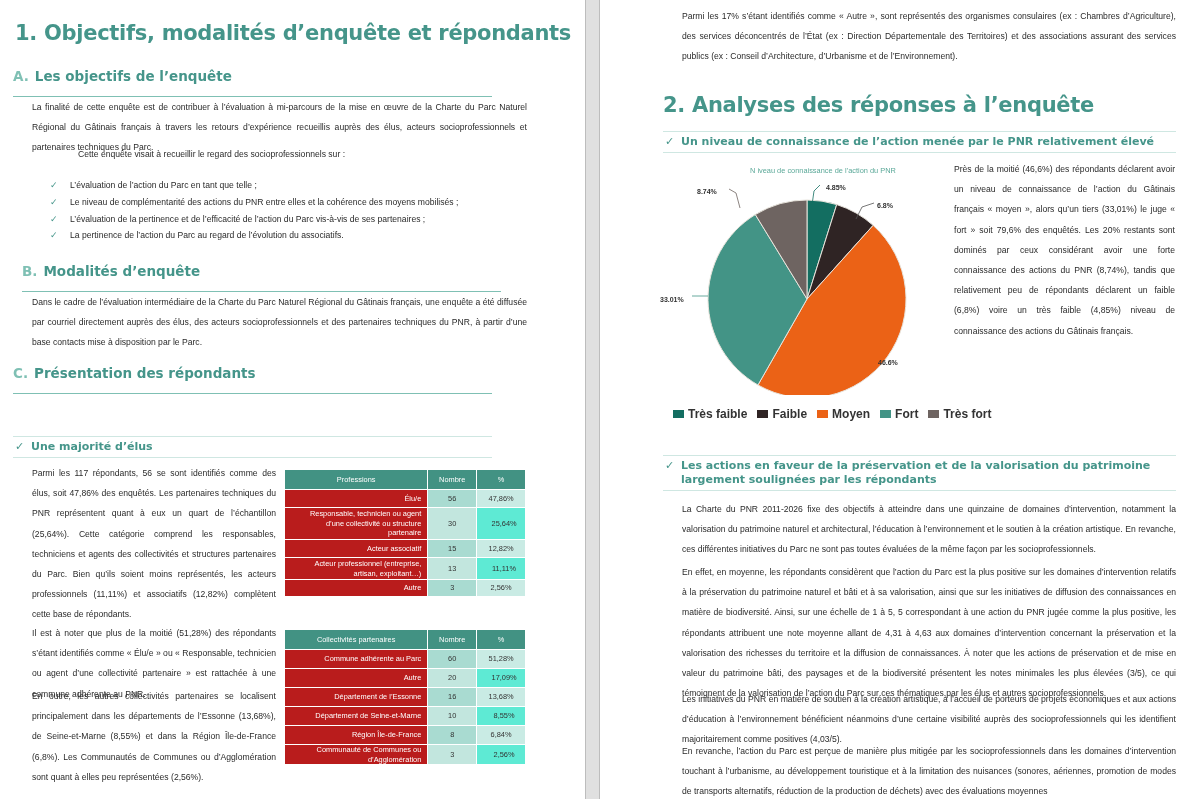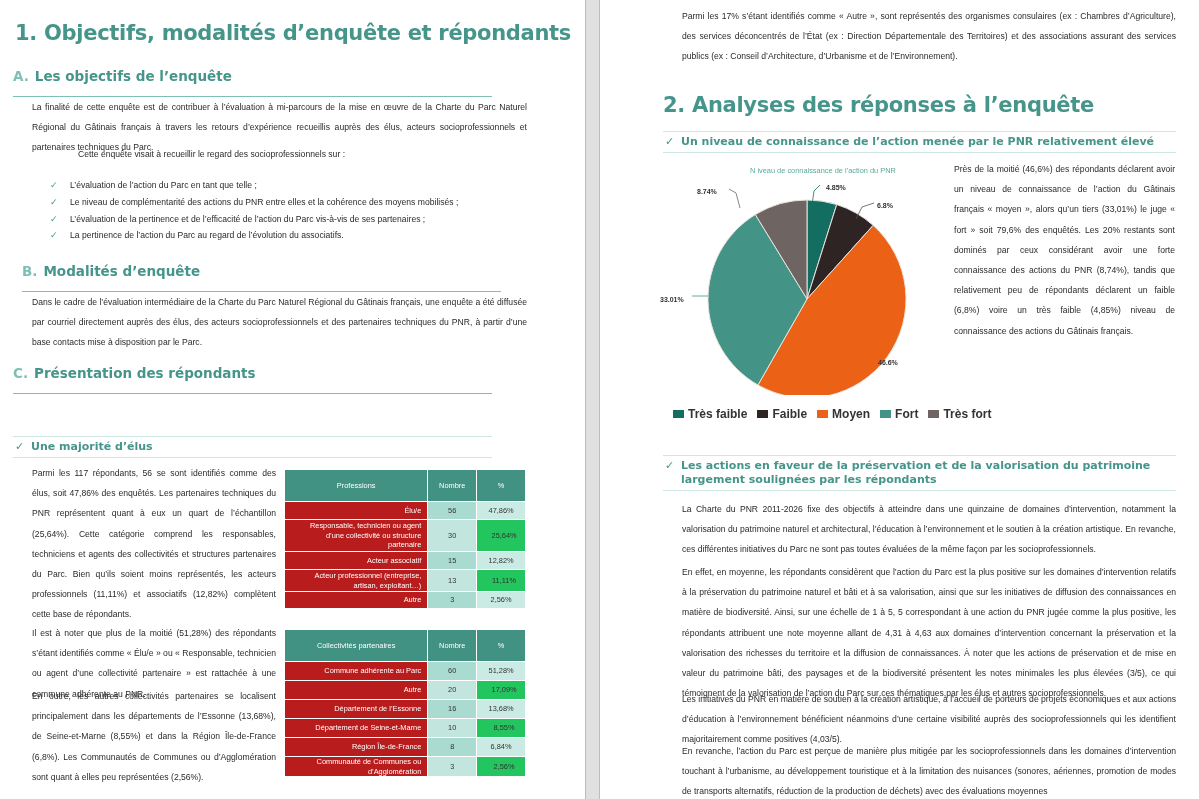--- a/index.html
+++ b/index.html
@@ -24,27 +24,27 @@
 
   .p { font-size: 8.6px; line-height: 20.2px; color: #2a2a2a; text-align: justify; }
   .p b { color: #000; }
 
   .bullets { list-style: none; }
   .bullets li { font-size: 8.6px; line-height: 16.8px; color: #2a2a2a; position: relative; padding-left: 20px; }
   .bullets li .chk { position: absolute; left: 0; color: #45958a; font-size: 9px; }
 
   table.dt { position: absolute; border-collapse: collapse; font-size: 7.4px; color: #333; }
   table.dt td, table.dt th { border: 1px solid #fff; text-align: center; vertical-align: middle; line-height: 9.4px; }
-  table.dt th { background: #429283; color: #fff; font-weight: normal; height: 32px; }
+  table.dt th { background: #429283; color: #fff; font-weight: normal; height: 20px; }
   table.dt td.lbl { background: #b91c1c; color: #fff; padding: 0 6px; text-align: right; }
   table.dt td.num { color: #333; }
   table.dt tr.odd td.n1 { background: #a9dbd1; }
   table.dt tr.odd td.n2 { background: #c9ebe4; }
   table.dt tr.even td.n1 { background: #c2e6de; }
-  table.dt tr.even td.n2 { background: #22c55e; padding-left: 6px; }
+  table.dt tr.even td.n2 { background: #5eead4; padding-left: 6px; }
 
   .chart-title { font-size: 7.4px; color: #5aa898; white-space: nowrap; margin-left: 24px; }
   .legend { display: flex; gap: 10px; font-size: 12px; color: #333; font-weight: bold; }
   .legend-item { display: flex; align-items: center; gap: 4px; }
   .swatch { width: 11px; height: 8px; display: inline-block; }
 </style>
 </head>
 <body>
 
 <div class="gutter"></div>

